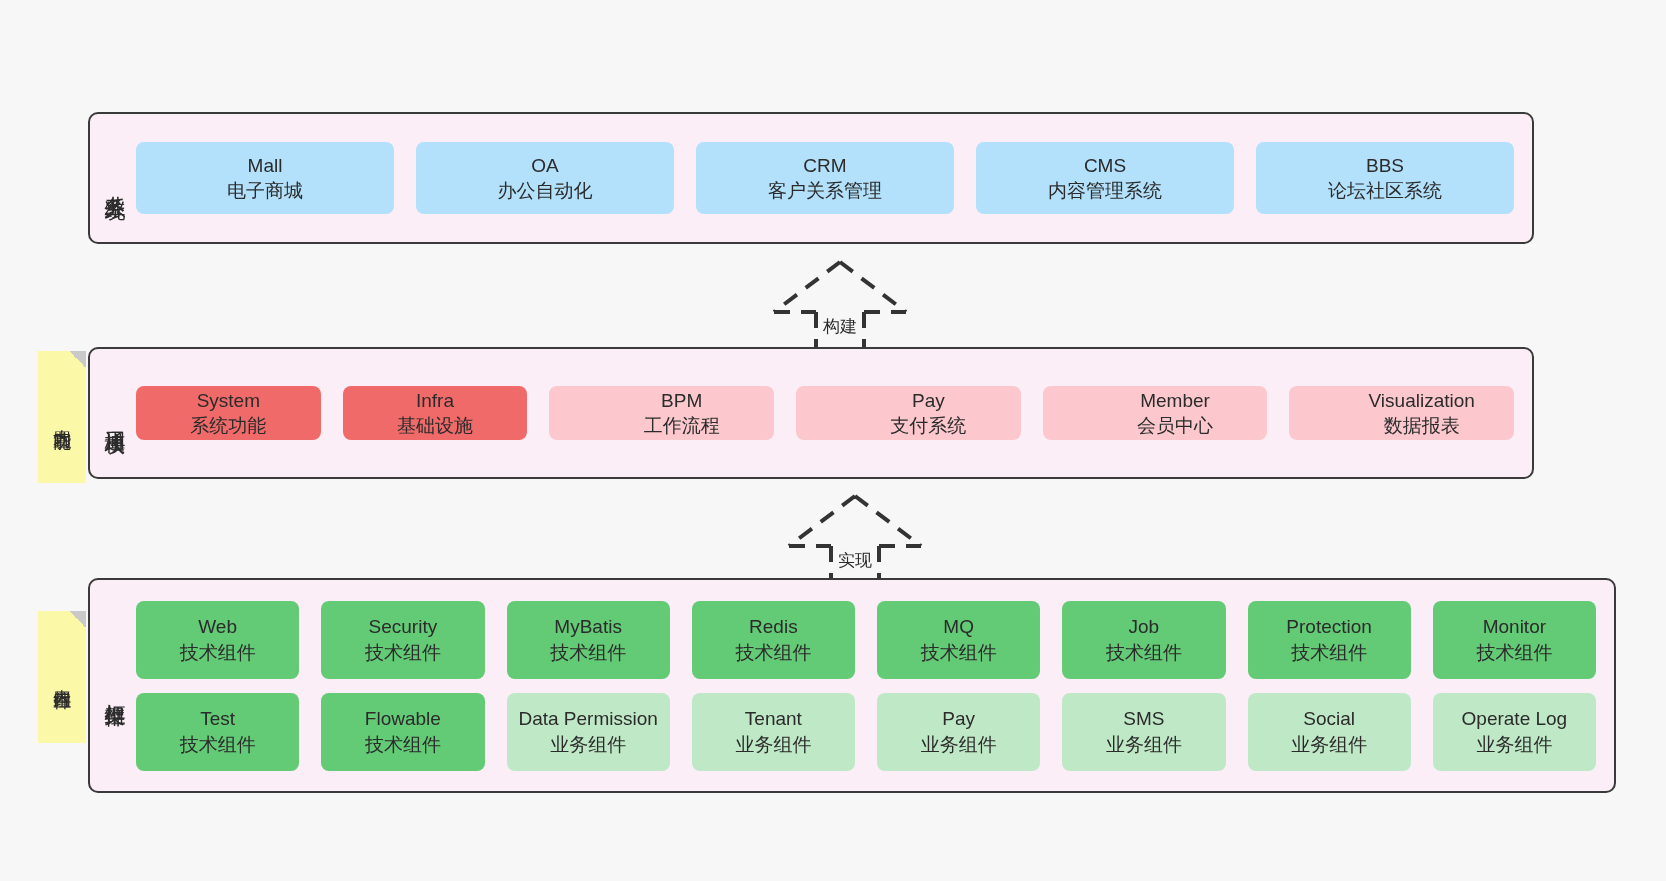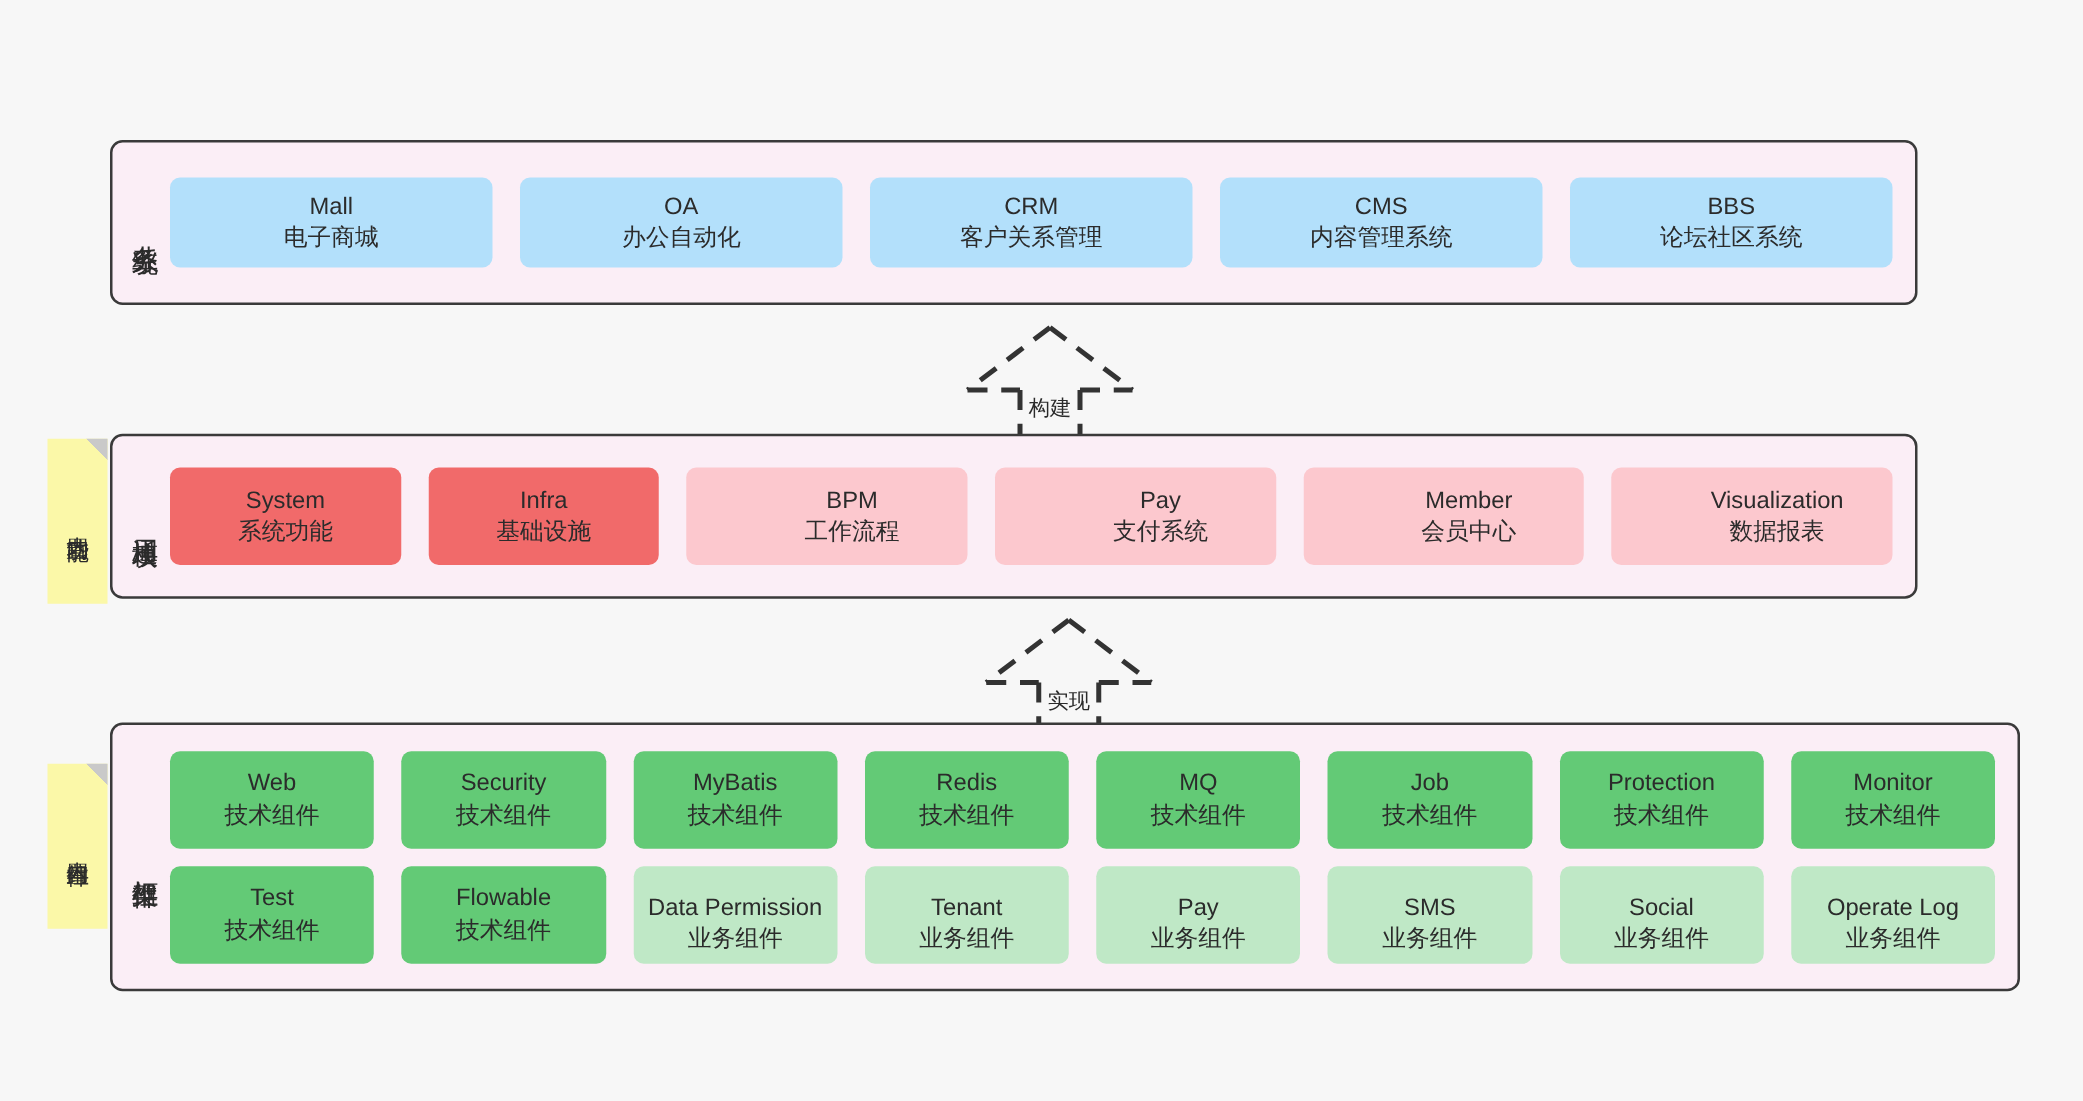--- a/index.html
+++ b/index.html
@@ -74,28 +74,28 @@
   }
   .cell .l1 { white-space: nowrap; }
   .cell .l2 { white-space: nowrap; }
   .cell.wrap .l1 { white-space: normal; }
 
   
   .c-blue        { background: #b3e0fb; }
   .c-red         { background: #f16a6a; }
   .c-pink        { background: #fcc8ce; padding-left: 44px; }
   .c-green       { background: #63ca76; }
-  .c-lightgreen  { background: #bfe8c6; justify-content: flex-end; }
+  .c-lightgreen  { background: #bfe8c6; }
 
   
   #band-business   { left: 88px;  top: 112px; width: 1446px; height: 132px; }
   #band-business .cell { height: 72px; }
 
   #band-common     { left: 88px;  top: 347px; width: 1446px; height: 132px; }
-  #band-common .cell { height: 78px; }
+  #band-common .cell { height: 54px; }
 
   #band-framework  { left: 88px;  top: 578px; width: 1528px; height: 215px; }
   #band-framework .cell { height: 78px; }
 
   
   .note {
     position: absolute;
     width: 48px;
     background: #fbf8a8;
     color: #2b2b2b;

